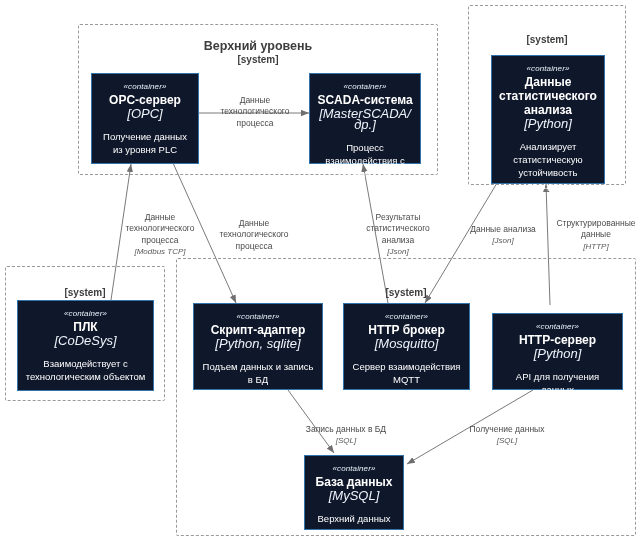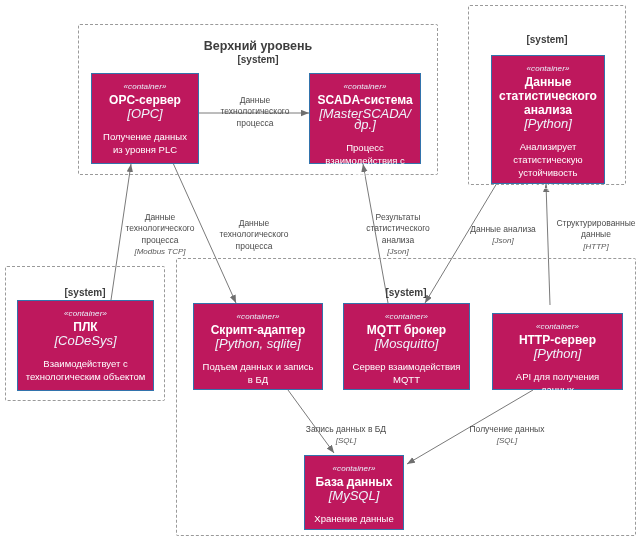--- a/index.html
+++ b/index.html
@@ -46,21 +46,21 @@
     text-align: center;
     color: #3d3d3d;
     font-weight: bold;
     font-size: 10px;
     line-height: 11px;
   }
 
   
   .node {
     position: absolute;
-    background: #be185d;
+    background: #0f172a;
     border: 1px solid #3273ac;
     box-sizing: border-box;
     color: #ffffff;
     text-align: center;
     padding: 7px 6px 6px 6px;
     display: flex;
     flex-direction: column;
     align-items: center;
   }
   .node-stereo {
@@ -184,37 +184,37 @@
 
   <div class="node" style="left:193px; top:303px; width:130px; height:87px;">
     <div class="node-stereo">«container»</div>
     <div class="node-title">Скрипт-адаптер</div>
     <div class="node-tech">[Python, sqlite]</div>
     <div class="node-desc">Подъем данных и запись в БД</div>
   </div>
 
   <div class="node" style="left:343px; top:303px; width:127px; height:87px;">
     <div class="node-stereo">«container»</div>
-    <div class="node-title">MQTT брокер</div>
+    <div class="node-title">HTTP брокер</div>
     <div class="node-tech">[Mosquitto]</div>
     <div class="node-desc">Сервер взаимодействия MQTT</div>
   </div>
 
   <div class="node" style="left:492px; top:313px; width:131px; height:77px;">
     <div class="node-stereo">«container»</div>
     <div class="node-title">HTTP-сервер</div>
     <div class="node-tech">[Python]</div>
     <div class="node-desc">API для получения данных</div>
   </div>
 
   <div class="node" style="left:304px; top:455px; width:100px; height:75px;">
     <div class="node-stereo">«container»</div>
     <div class="node-title">База данных</div>
     <div class="node-tech">[MySQL]</div>
-    <div class="node-desc">Хранение данные</div>
+    <div class="node-desc">Верхний данных</div>
   </div>
 
   <div class="edge-label" style="left:213px; top:83px; width:84px;">
     <span>Данные технологического процесса</span>
     <span class="tech"></span>
   </div>
 
   <div class="edge-label" style="left:116px; top:200px; width:88px;">
     <span>Данные технологического процесса</span>
     <span class="tech">[Modbus TCP]</span>

